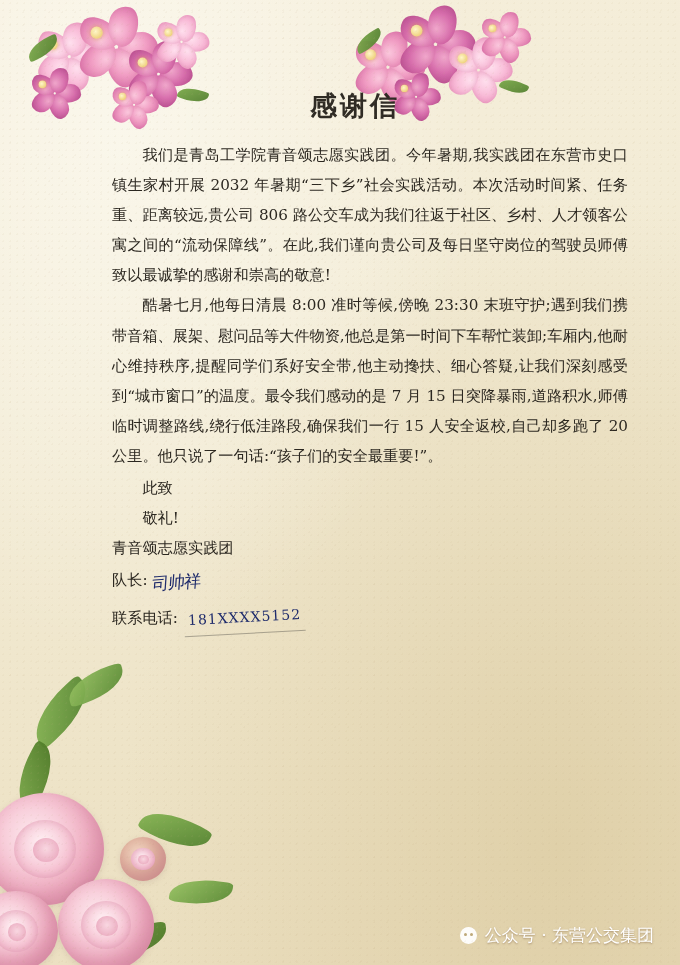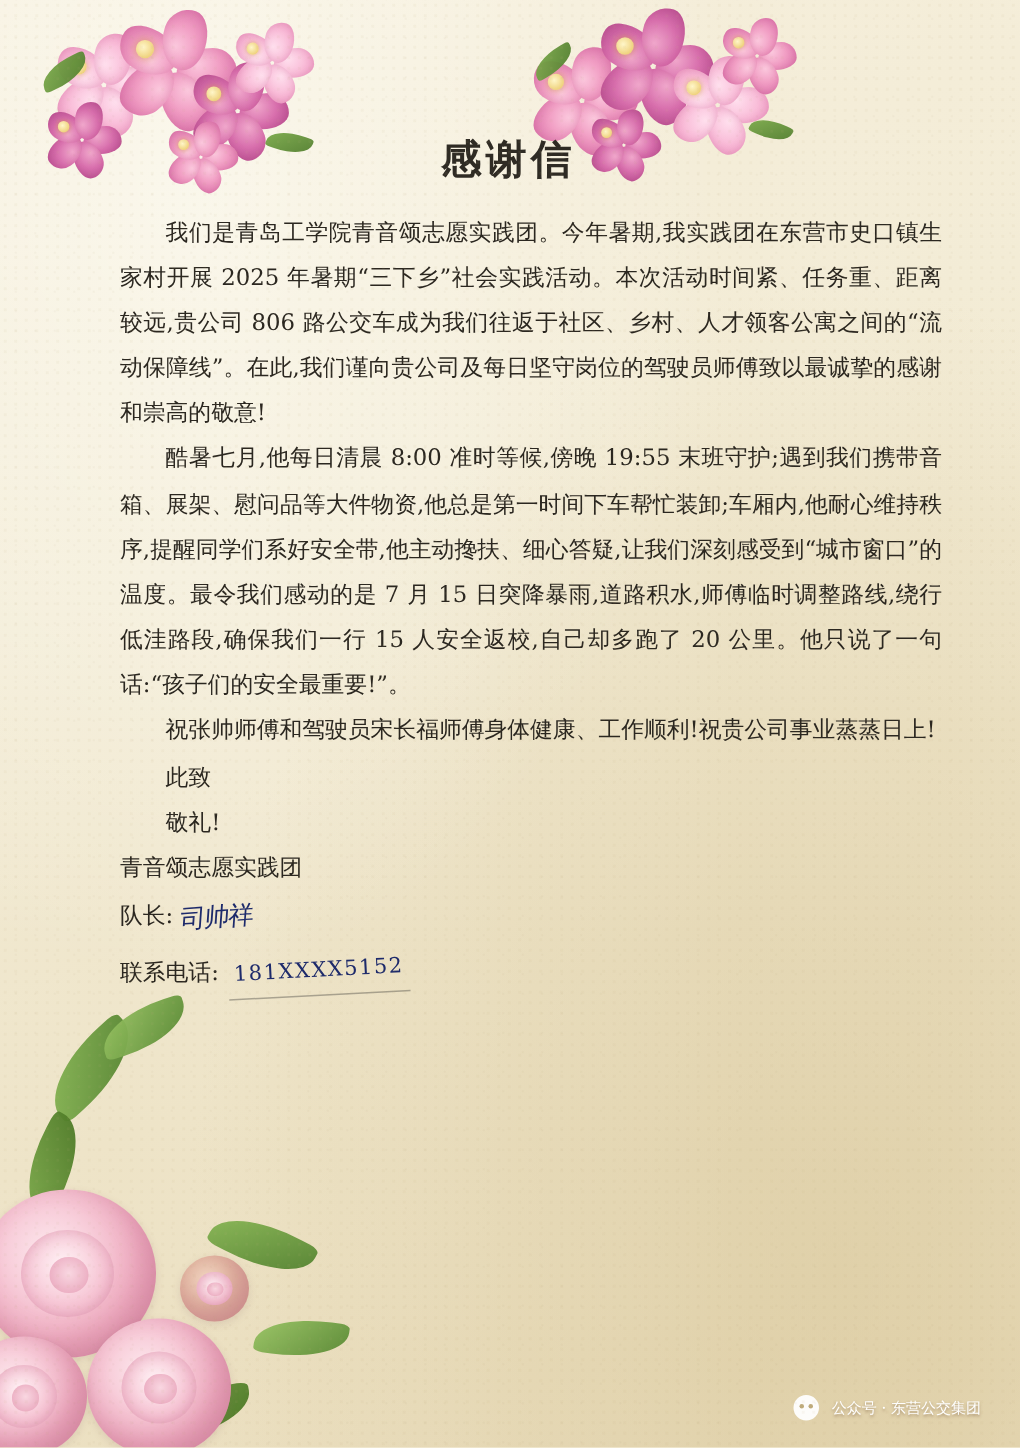--- a/index.html
+++ b/index.html
@@ -107,21 +107,21 @@
     width: 22%; height: 22%;
     border-radius: 50%;
     background: radial-gradient(circle at 50% 45%, #f9d7e1, #e7a0b8);
   }
 
   
   .letter {
     position: absolute;
     left: 0; right: 0;
     top: 88px;
-    padding: 0 52px 0 80px;
+    padding: 0 52px 0 112px;
     box-sizing: border-box;
   }
 
   .title {
     text-align: center;
     font-family: "DejaVu Serif", serif;
     font-size: 27px;
     font-weight: 700;
     color: #2f2b24;
     letter-spacing: 3px;
@@ -181,21 +181,21 @@
 
   
   .footer {
     position: absolute;
     right: 26px;
     bottom: 18px;
     display: flex;
     align-items: center;
     gap: 8px;
     font-family: "DejaVu Serif", serif;
-    font-size: 10px;
+    font-size: 17px;
     color: #ffffff;
     text-shadow: 0 1px 2px rgba(120,90,60,0.55);
   }
   .wechat-dot {
     width: 17px; height: 17px;
     border-radius: 50%;
     background: #ffffff;
     position: relative;
     opacity: 0.95;
   }
@@ -310,23 +310,22 @@
         <b></b>
       </div>
     <div class="leafy" style="left:4px; top:20px; width:30px; height:14px; transform:rotate(-30deg);"></div>
     <div class="leafy" style="left:150px; top:66px; width:28px; height:13px; transform:rotate(25deg);"></div>
   </div>
 
   <div class="letter">
     <h1 class="title">感谢信</h1>
 
     <div class="body-text">
-      <p class="indent">我们是青岛工学院青音颂志愿实践团。今年暑期,我实践团在东营市史口镇生家村开展 2025 年暑期“三下乡”社会实践活动。本次活动时间紧、任务重、距离较远,贵公司 806 路公交车成为我们往返于社区、乡村、人才领客公寓之间的“流动保障线”。在此,我们谨向贵公司及每日坚守岗位的驾驶员师傅致以最诚挚的感谢和崇高的敬意!</p>
-      <p class="indent">酷暑七月,他每日清晨 8:00 准时等候,傍晚 19:55 末班守护;遇到我们携带音箱、展架、慰问品等大件物资,他总是第一时间下车帮忙装卸;车厢内,他耐心维持秩序,提醒同学们系好安全带,他主动搀扶、细心答疑,让我们深刻感受到“城市窗口”的温度。最令我们感动的是 7 月 15 日突降暴雨,道路积水,师傅临时调整路线,绕行低洼路段,确保我们一行 15 人安全返校,自己却多跑了 20 公里。他只说了一句话:“孩子们的安全最重要!”。</p>
-      <p class="indent">祝张帅师傅和驾驶员宋长福师傅身体健康、工作顺利!祝贵公司事业蒸蒸日上!</p>
+      <p class="indent">我们是青岛工学院青音颂志愿实践团。今年暑期,我实践团在东营市史口镇生家村开展 2032 年暑期“三下乡”社会实践活动。本次活动时间紧、任务重、距离较远,贵公司 806 路公交车成为我们往返于社区、乡村、人才领客公寓之间的“流动保障线”。在此,我们谨向贵公司及每日坚守岗位的驾驶员师傅致以最诚挚的感谢和崇高的敬意!</p>
+      <p class="indent">酷暑七月,他每日清晨 8:00 准时等候,傍晚 23:30 末班守护;遇到我们携带音箱、展架、慰问品等大件物资,他总是第一时间下车帮忙装卸;车厢内,他耐心维持秩序,提醒同学们系好安全带,他主动搀扶、细心答疑,让我们深刻感受到“城市窗口”的温度。最令我们感动的是 7 月 15 日突降暴雨,道路积水,师傅临时调整路线,绕行低洼路段,确保我们一行 15 人安全返校,自己却多跑了 20 公里。他只说了一句话:“孩子们的安全最重要!”。</p>
 
       <div class="closing">
         <p class="cline">此致</p>
         <p class="cline">敬礼!</p>
         <p>青音颂志愿实践团</p>
 
         <div class="sign-row">
           <span class="sign-label">队长:</span>
           <span class="handwriting">司帅祥</span>
         </div>

